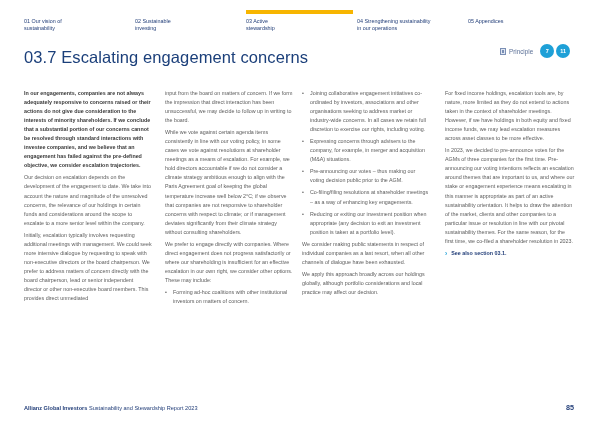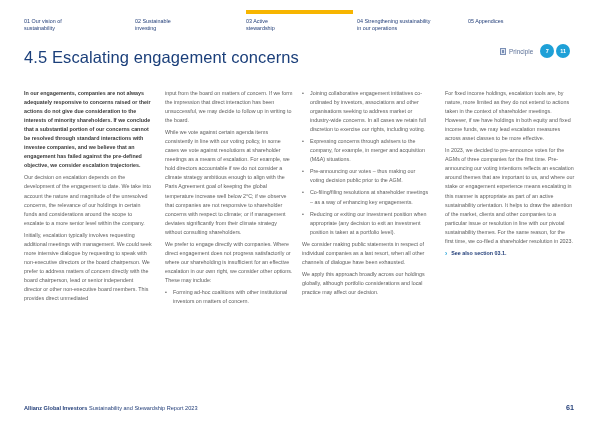--- a/index.html
+++ b/index.html
@@ -59,21 +59,21 @@
   </div>
   <div class="nav-item n4">
     <div>04 Strengthening sustainability</div>
     <div>in our operations</div>
   </div>
   <div class="nav-item n5">
     <div>05 Appendices</div>
   </div>
 </div>
 
-<h1 class="title">4.5 Escalating engagement concerns</h1>
+<h1 class="title">03.7 Escalating engagement concerns</h1>
 
 <div class="principle">
   <span class="principle-icon"></span>
   <span class="principle-label">Principle</span>
   <span class="badge">7</span>
   <span class="badge">11</span>
 </div>
 
 <div class="col c1">
   <p class="lead">In our engagements, companies are not always adequately responsive to concerns raised or their actions do not give due consideration to the interests of minority shareholders. If we conclude that a substantial portion of our concerns cannot be resolved through standard interactions with investee companies, and we believe that an engagement has failed against the pre-defined objective, we consider escalation trajectories.</p>
@@ -107,13 +107,13 @@
   <p>In 2023, we decided to pre-announce votes for the AGMs of three companies for the first time. Pre-announcing our voting intentions reflects an escalation around themes that are important to us, and where our stake or engagement experience means escalating in this manner is appropriate as part of an active sustainability orientation. It helps to draw the attention of the market, clients and other companies to a particular issue or resolution in line with our pivotal sustainability themes. For the same reason, for the first time, we co-filed a shareholder resolution in 2023.</p>
   <div class="see-also">
     <span class="chev">›</span>
     <span>See also section 03.1.</span>
   </div>
 </div>
 
 <div class="footer">
   <span class="brand">Allianz Global Investors</span><span> Sustainability and Stewardship Report 2023</span>
 </div>
-<div class="page-num">61</div>
+<div class="page-num">85</div>
 
 </body></html>

